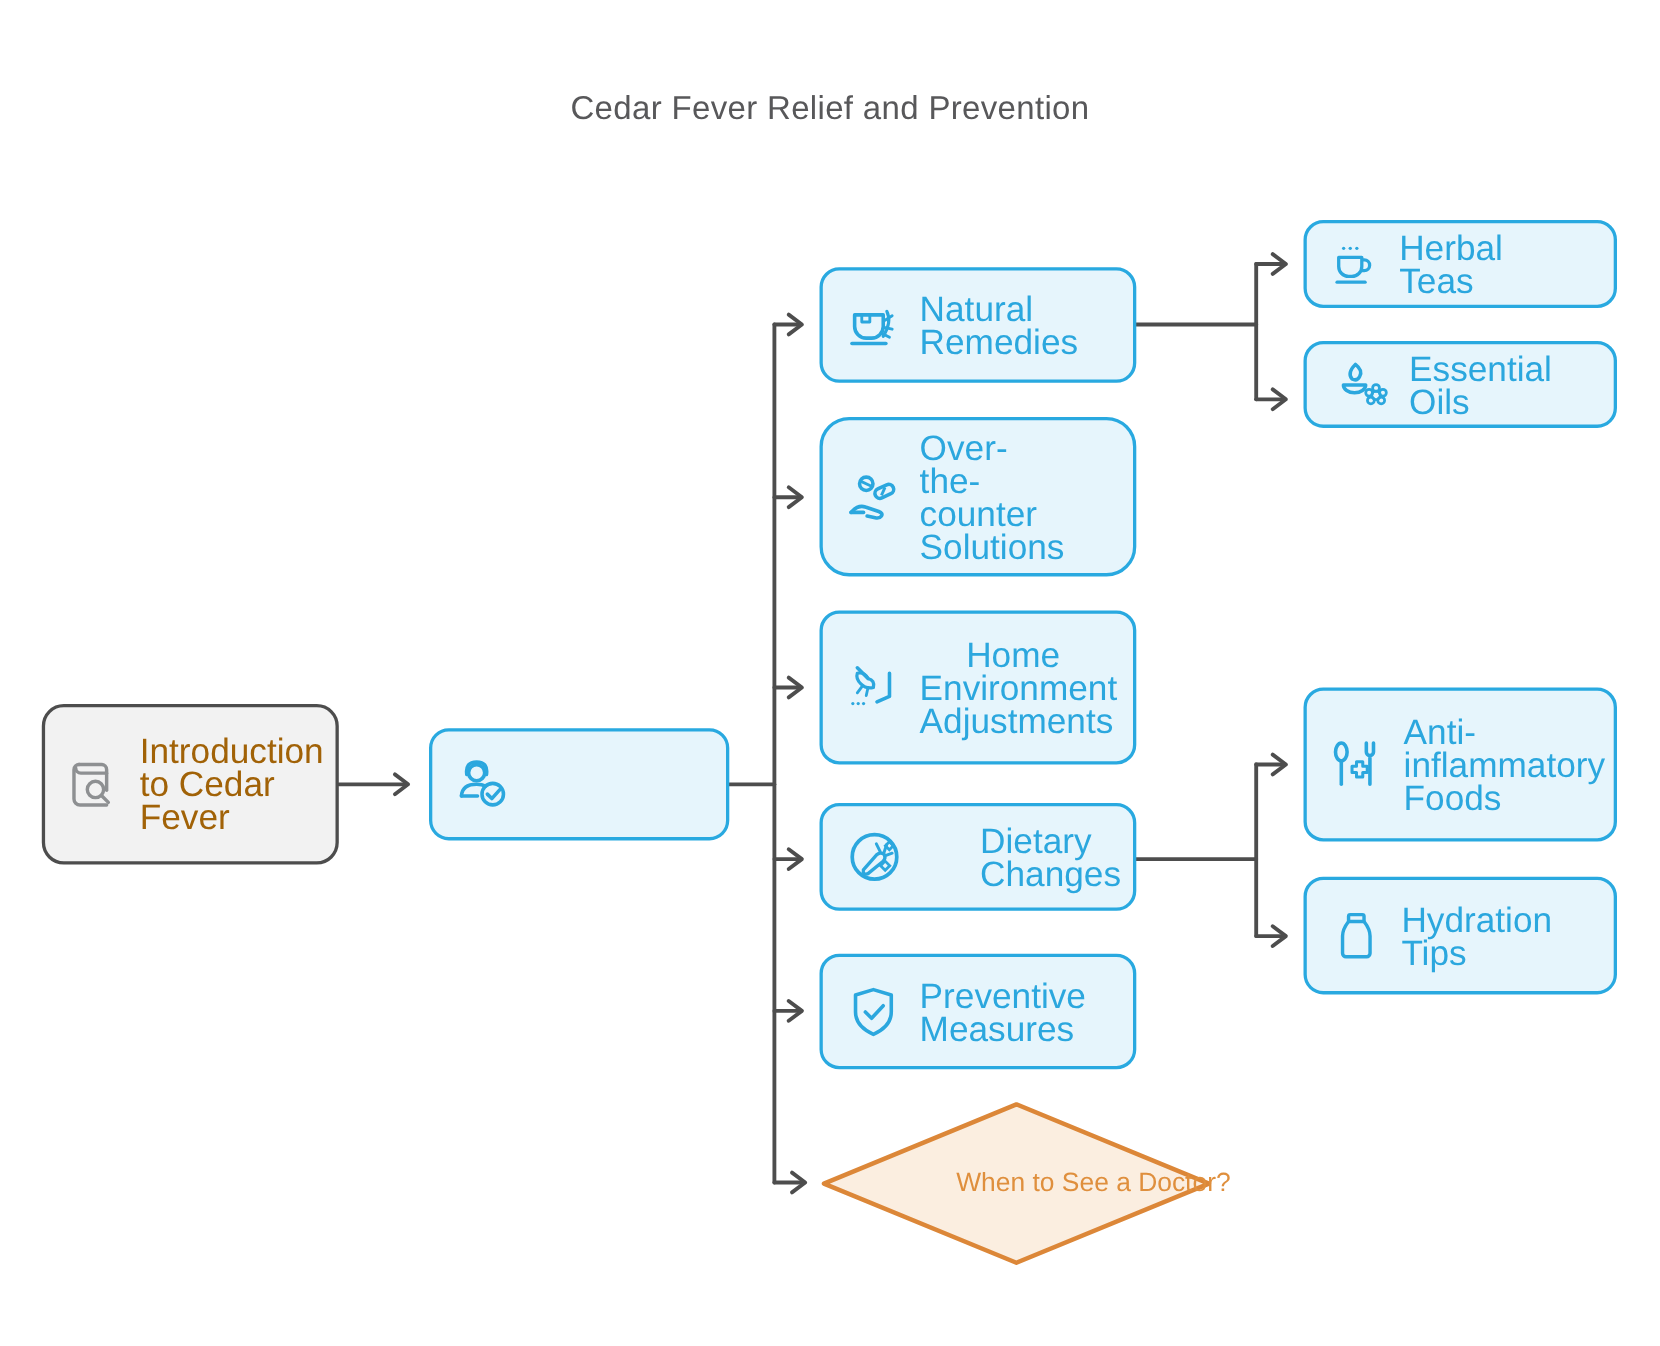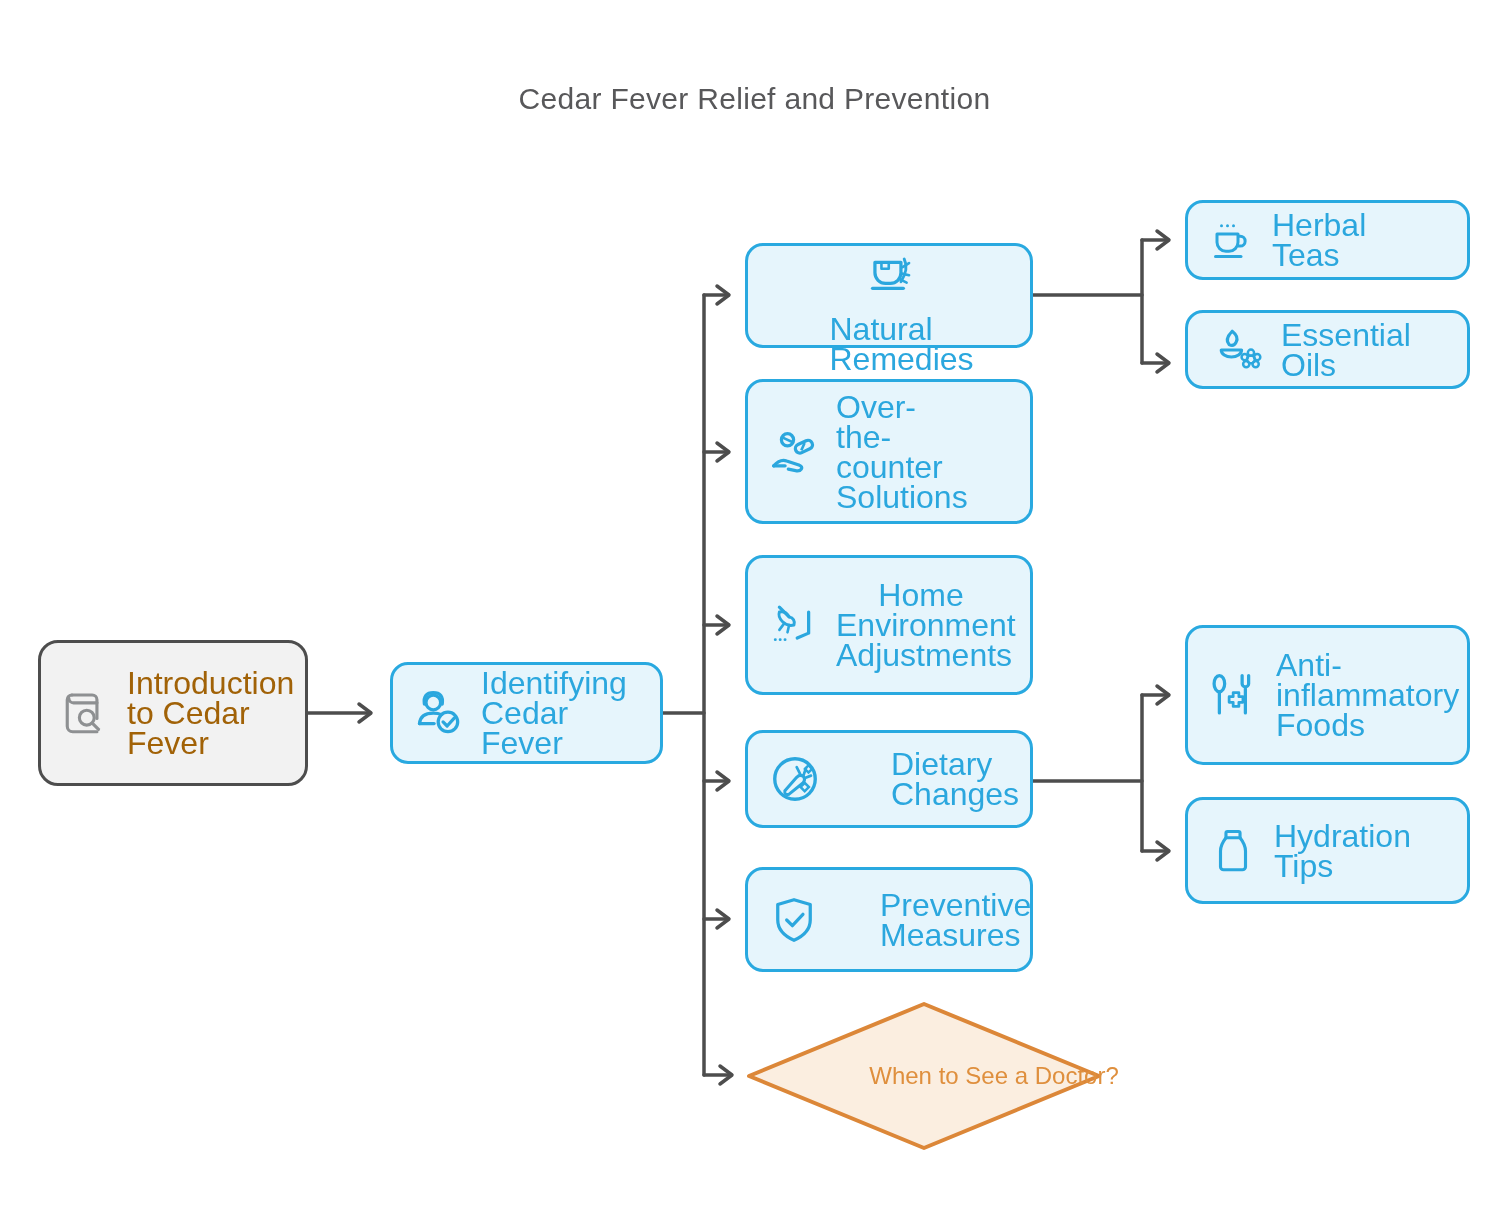--- a/index.html
+++ b/index.html
@@ -165,31 +165,30 @@
     <svg class="icon" width="50" height="50" viewBox="0 0 64 64">
         <use href="#sym-book-search"></use>
       </svg>
     <div class="label" style="width:165px;">Introduction to Cedar Fever</div>
   </div>
 
   <div class="node blue" style="left:390px;top:662px;width:273px;height:102px;">
     <svg class="icon" width="52" height="52" viewBox="0 0 64 64">
         <use href="#sym-person-check"></use>
       </svg>
-    <div class="label" style="width:150px;">Identifying Cedar Fever</div>
-  </div>
-
-  <div class="node blue" style="left:745px;top:243px;width:288px;height:105px;flex-direction:column;">
+  </div>
+
+  <div class="node blue" style="left:745px;top:243px;width:288px;height:105px;">
     <svg class="icon" width="52" height="52" viewBox="0 0 64 64">
         <use href="#sym-herbal-cup"></use>
       </svg>
     <div class="label" style="width:125px;">Natural Remedies</div>
   </div>
 
-  <div class="node blue" style="left:745px;top:379px;width:288px;height:145px;">
+  <div class="node blue" style="left:745px;top:379px;width:288px;height:145px;border-radius:27px;">
     <svg class="icon" width="52" height="52" viewBox="0 0 64 64">
         <use href="#sym-hand-pills"></use>
       </svg>
     <div class="label" style="width:130px;">Over-the-counter Solutions</div>
   </div>
 
   <div class="node blue" style="left:745px;top:555px;width:288px;height:140px;text-align:center;">
     <svg class="icon" width="52" height="52" viewBox="0 0 64 64">
         <use href="#sym-broom"></use>
       </svg>
@@ -200,21 +199,21 @@
     <svg class="icon" width="54" height="54" viewBox="0 0 64 64">
         <use href="#sym-carrot"></use>
       </svg>
     <div class="label" style="width:125px;">Dietary Changes</div>
   </div>
 
   <div class="node blue" style="left:745px;top:867px;width:288px;height:105px;">
     <svg class="icon" width="52" height="52" viewBox="0 0 64 64">
         <use href="#sym-shield-check"></use>
       </svg>
-    <div class="label" style="width:135px;margin-left:44px;">Preventive Measures</div>
+    <div class="label" style="width:135px;">Preventive Measures</div>
   </div>
 
   <div class="diamond-wrap" style="left:746px;top:1001px;width:356px;height:150px;">
     <svg width="356" height="150" viewBox="0 0 356 150">
       <polygon points="178,3 353,75 178,147 3,75" fill="#FBEEE0" stroke="#DC8738" stroke-width="4" stroke-linejoin="round"></polygon>
     </svg>
     <div class="dlabel" style="padding:0 70px;">When to See a Doctor?</div>
   </div>
 
   <div class="node blue" style="left:1185px;top:200px;width:285px;height:80px;">

